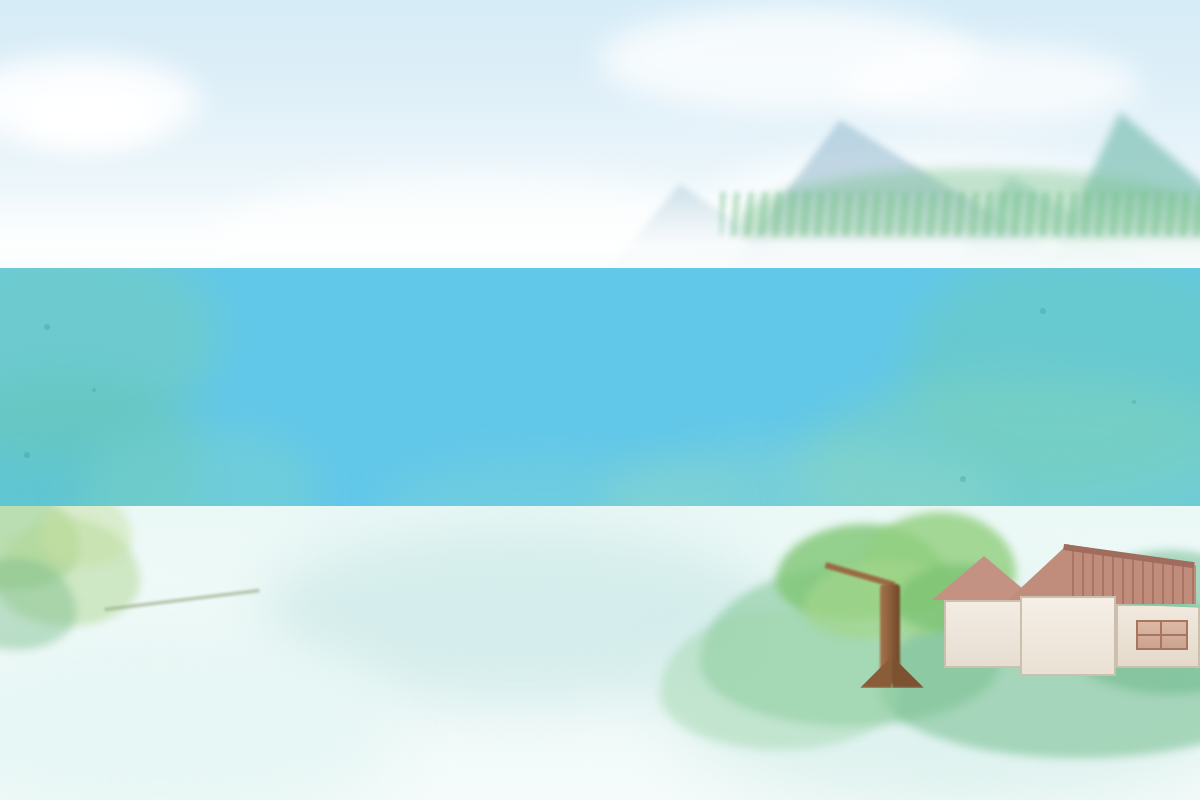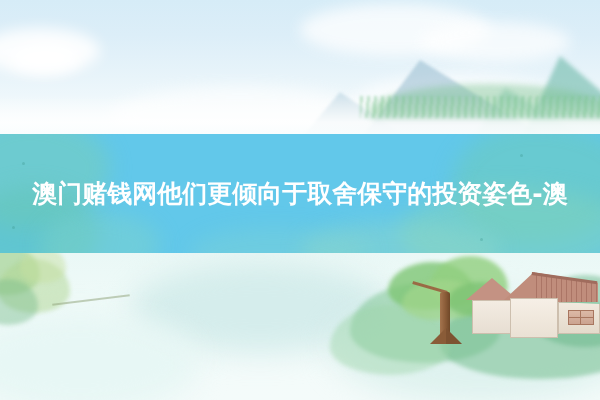--- a/index.html
+++ b/index.html
@@ -364,21 +364,20 @@
     <div class="band-wash wash-r3"></div>
     <div class="band-wash wash-c1"></div>
     <div class="speck" style="left:22px;  top:28px;  width:3px; height:3px;"></div>
     <div class="speck" style="left:46px;  top:60px;  width:2px; height:2px;"></div>
     <div class="speck" style="left:12px;  top:92px;  width:3px; height:3px;"></div>
     <div class="speck" style="left:520px; top:20px;  width:3px; height:3px;"></div>
     <div class="speck" style="left:566px; top:66px;  width:2px; height:2px;"></div>
     <div class="speck" style="left:480px; top:104px; width:3px; height:3px;"></div>
 
     <div class="band-text">
-      <span class="line1">澳门赌钱网他们更倾向于取舍保守的投资姿色-澳</span>
     </div>
   </div>
 
   <div class="ground">
     <div class="ground-haze haze-a"></div>
     <div class="ground-haze haze-b"></div>
     <div class="ground-haze haze-c"></div>
 
     <div class="foliage-left">
       <div class="leaf fl-1"></div>

